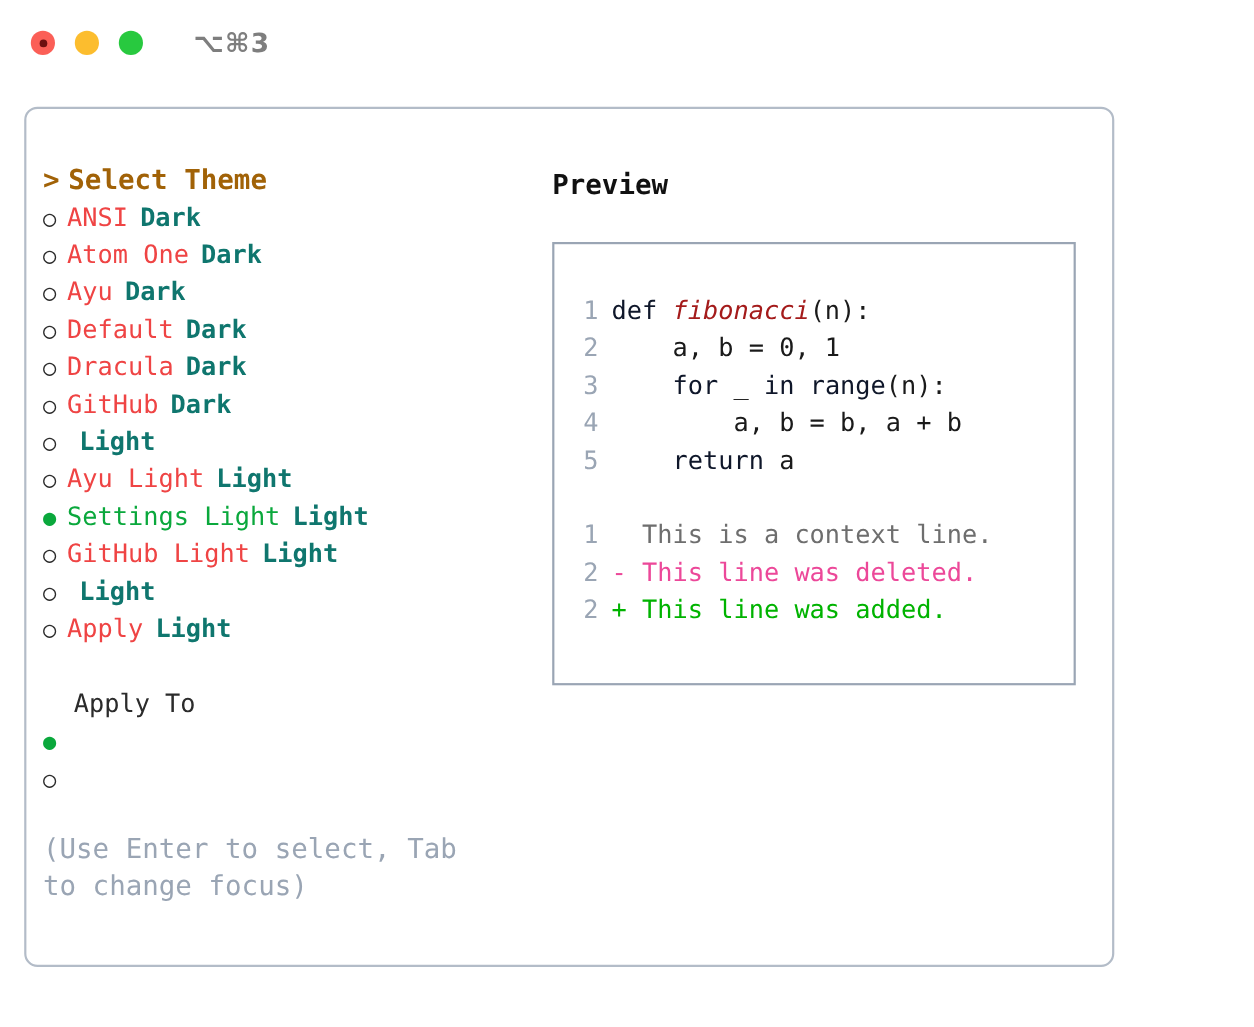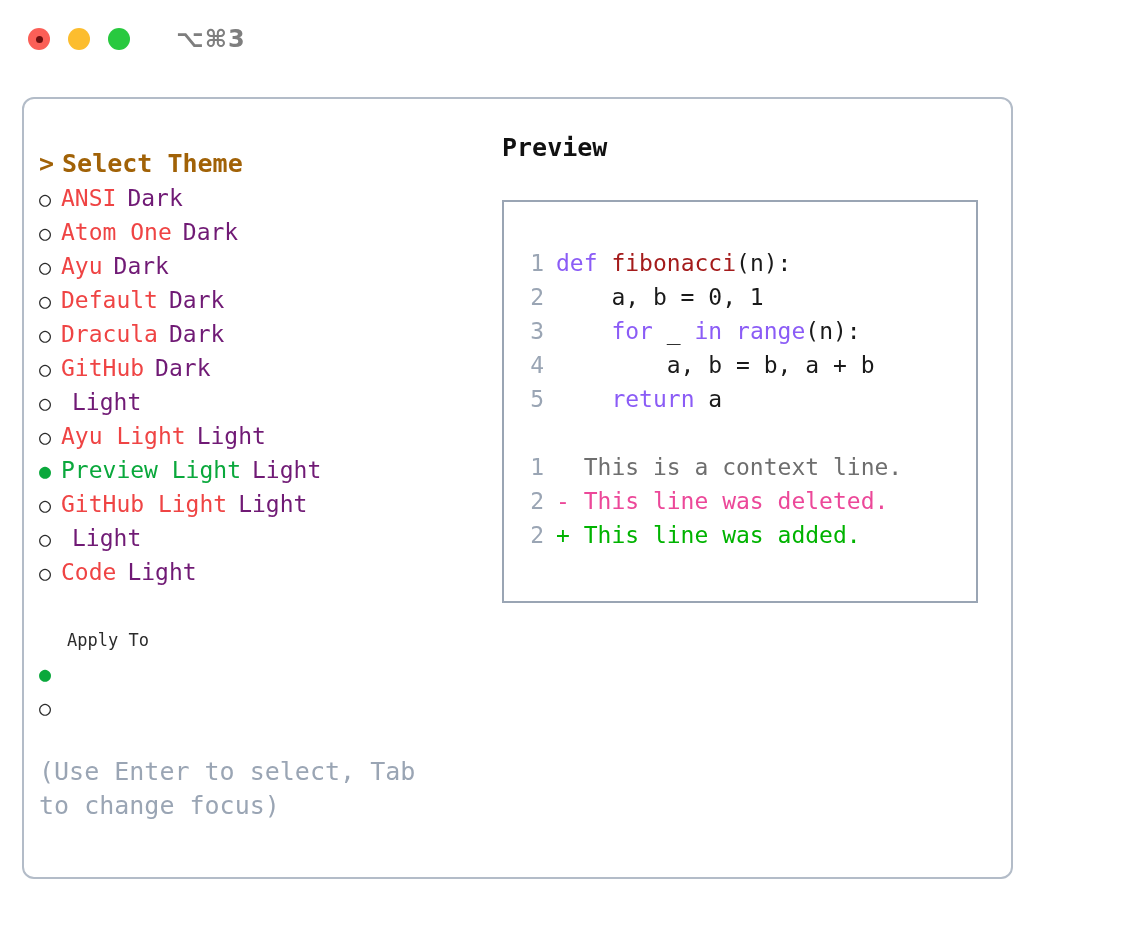--- a/index.html
+++ b/index.html
@@ -115,47 +115,48 @@
     width: 22px;
     flex: 0 0 22px;
     text-align: left;
     font-size: 20px;
     color: #2b2b2b;
   }
   .opt-row.selected .bullet { color: #0aa83c; }
   .opt-row.selected .opt-label { color: #0aa83c; }
   .opt-label { color: #ef4444; }
   .opt-kind {
-    color: #701a75;
+    color: #0f766e;
     margin-left: 11px;
+    font-weight: bold;
   }
 
   .apply-header {
     height: 34px;
     line-height: 34px;
-    font-size: 17px;
+    font-size: 23px;
     color: #2b2b2b;
     padding-left: 28px;
     white-space: nowrap;
   }
   .spacer-row { height: 34px; }
 
   .hint {
     margin-top: 30px;
     font-size: 25px;
     line-height: 34px;
     color: #9aa5b4;
     width: 400px;
   }
 
   
   .right-col {
     position: absolute;
     left: 478px;
-    top: 32px;
+    top: 52px;
     width: 500px;
   }
   .preview-title {
     font-size: 25px;
     font-weight: 700;
     color: #111111;
     line-height: 34px;
     height: 34px;
   }
   .preview-box {
@@ -176,22 +177,22 @@
     white-space: pre;
   }
   .code-line { height: 34px; white-space: pre; }
   .ln {
     display: inline-block;
     width: 30px;
     text-align: right;
     color: #9aa5b4;
     margin-right: 12px;
   }
-  .kw   { color: #8b5cf6; }
-  .fn   { color: #a41b1b; }
+  .kw   { color: #0f172a; }
+  .fn   { color: #a41b1b; font-style: italic; }
   .plain{ color: #1a1a1a; }
   .blank-line { height: 34px; }
   .ctx  { color: #6e6e6e; }
   .del  { color: #ec4899; }
   .add  { color: #00b300; }
 </style>
 </head>
 <body>
 
 <div class="window">
@@ -251,35 +252,35 @@
               <span class="bullet">○</span>
               <span class="opt-kind">Light</span>
             </div>
             <div class="opt-row">
               <span class="bullet">○</span>
               <span class="opt-label">Ayu Light</span>
               <span class="opt-kind">Light</span>
             </div>
             <div class="opt-row selected">
               <span class="bullet">●</span>
-              <span class="opt-label">Preview Light</span>
+              <span class="opt-label">Settings Light</span>
               <span class="opt-kind">Light</span>
             </div>
             <div class="opt-row">
               <span class="bullet">○</span>
               <span class="opt-label">GitHub Light</span>
               <span class="opt-kind">Light</span>
             </div>
             <div class="opt-row">
               <span class="bullet">○</span>
               <span class="opt-kind">Light</span>
             </div>
             <div class="opt-row">
               <span class="bullet">○</span>
-              <span class="opt-label">Code</span>
+              <span class="opt-label">Apply</span>
               <span class="opt-kind">Light</span>
             </div>
           </div>
 
         <div class="spacer-row"></div>
 
         <div class="apply-header">Apply To</div>
 
         <div id="apply-list">
             <div class="opt-row selected">

